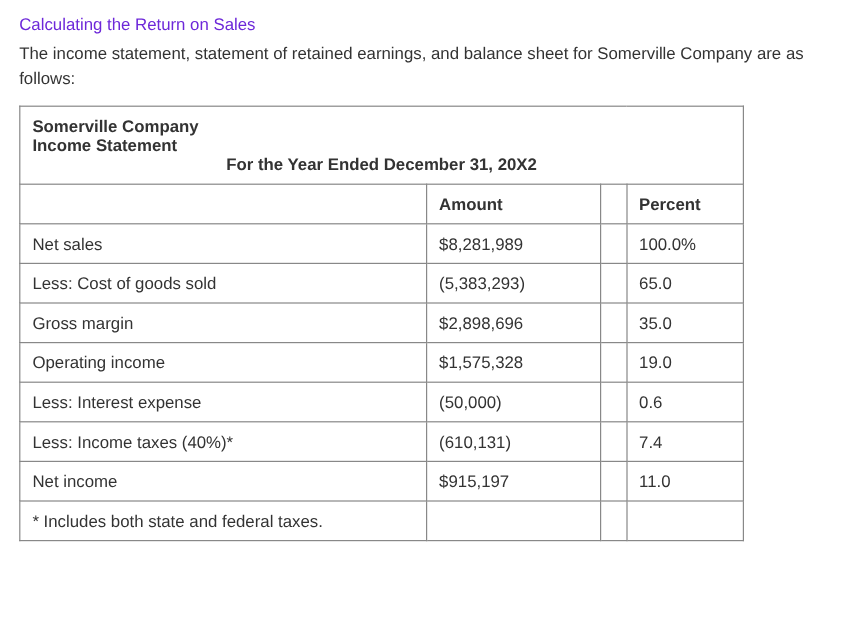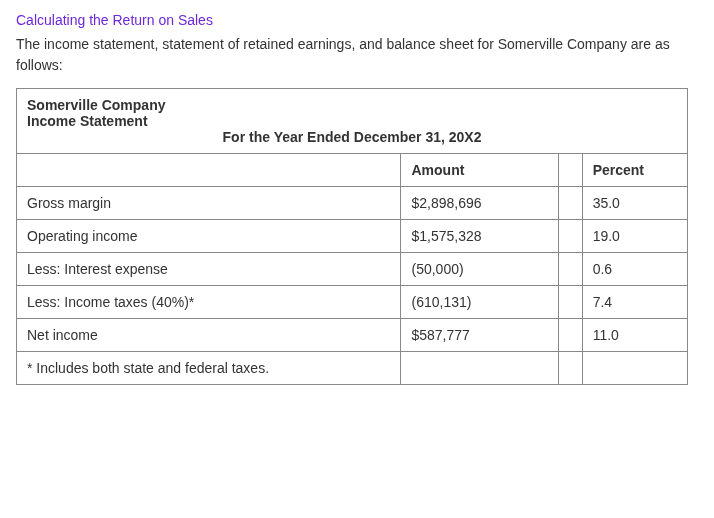--- a/index.html
+++ b/index.html
@@ -18,21 +18,21 @@
     margin-bottom: 6px;
   }
   .intro {
     font-size: 14px;
     color: #333;
     margin-bottom: 12px;
     line-height: 1.5;
   }
   table {
     border-collapse: collapse;
-    width: 672px;
+    width: 604px;
   }
   td {
     border: 1px solid #888;
     padding: 8px 10px;
     vertical-align: middle;
     font-size: 14px;
     color: #333;
   }
   .header-cell {
     padding: 8px 10px;
@@ -72,20 +72,32 @@
     </td>
   </tr>
   <tr>
     <td class="col-label"></td>
     <td class="col-amount colhead">Amount</td>
     <td class="col-sep"></td>
     <td class="col-percent colhead">Percent</td>
   </tr>
 
   <tr>
+    <td class="col-label">Net sales</td>
+    <td class="col-amount">$8,281,989</td>
+    <td class="col-sep"></td>
+    <td class="col-percent">100.0%</td>
+  </tr>
+  <tr>
+    <td class="col-label">Less: Cost of goods sold</td>
+    <td class="col-amount">(5,383,293)</td>
+    <td class="col-sep"></td>
+    <td class="col-percent">65.0</td>
+  </tr>
+  <tr>
     <td class="col-label">Gross margin</td>
     <td class="col-amount">$2,898,696</td>
     <td class="col-sep"></td>
     <td class="col-percent">35.0</td>
   </tr>
   <tr>
     <td class="col-label">Operating income</td>
     <td class="col-amount">$1,575,328</td>
     <td class="col-sep"></td>
     <td class="col-percent">19.0</td>
@@ -97,21 +109,21 @@
     <td class="col-percent">0.6</td>
   </tr>
   <tr>
     <td class="col-label">Less: Income taxes (40%)*</td>
     <td class="col-amount">(610,131)</td>
     <td class="col-sep"></td>
     <td class="col-percent">7.4</td>
   </tr>
   <tr>
     <td class="col-label">Net income</td>
-    <td class="col-amount">$587,777</td>
+    <td class="col-amount">$915,197</td>
     <td class="col-sep"></td>
     <td class="col-percent">11.0</td>
   </tr>
   <tr>
     <td class="col-label">* Includes both state and federal taxes.</td>
     <td class="col-amount"></td>
     <td class="col-sep"></td>
     <td class="col-percent"></td>
   </tr>
 </tbody>

